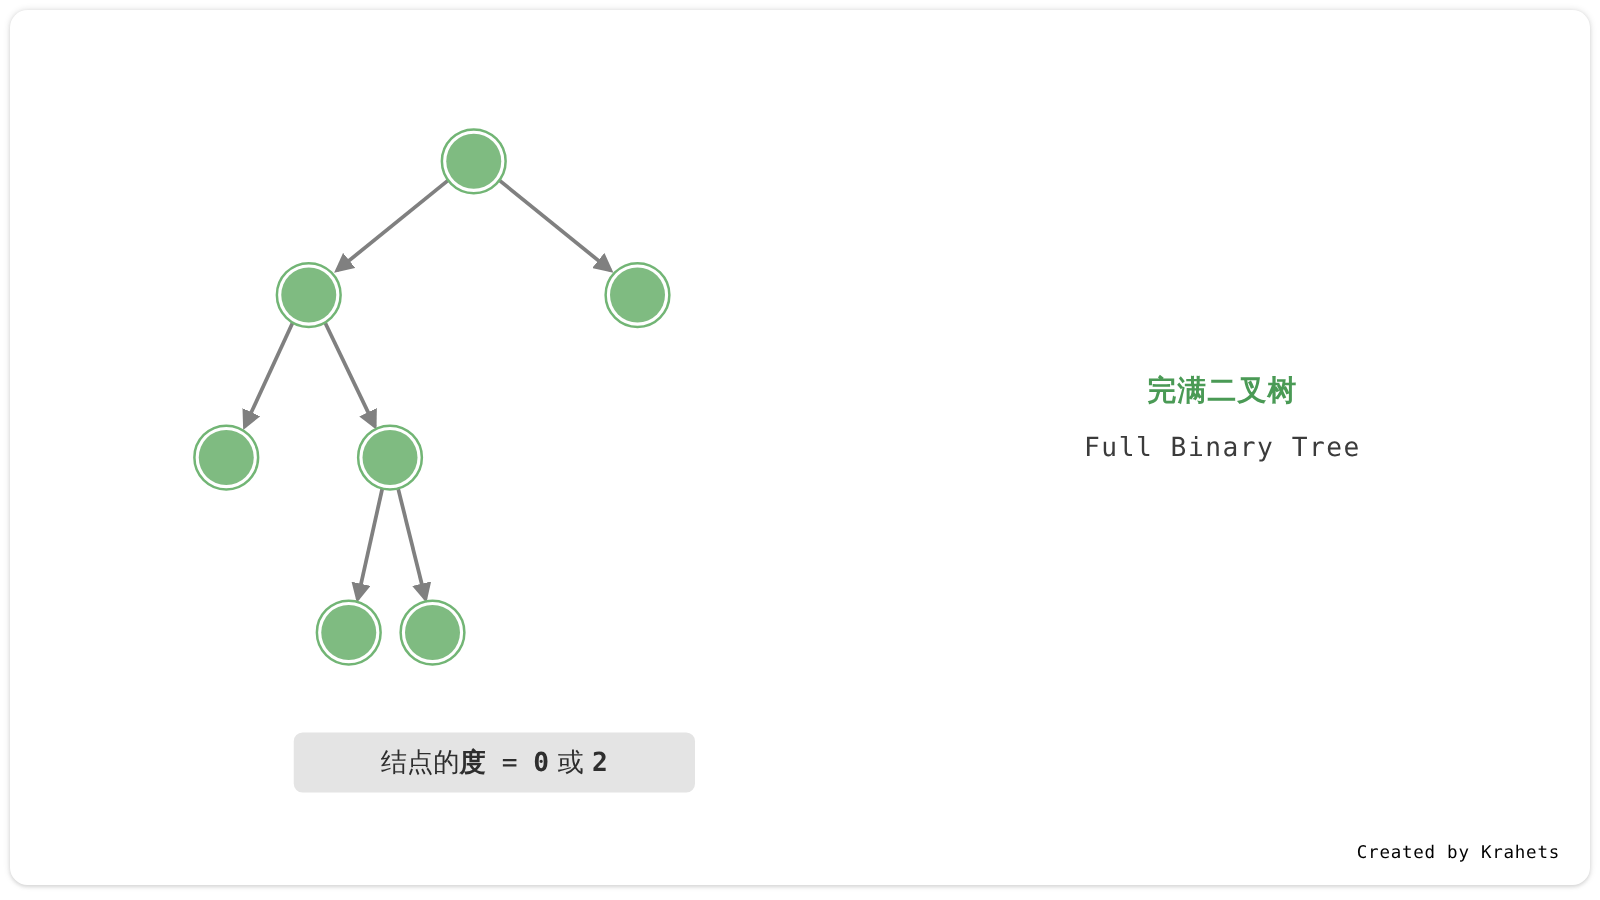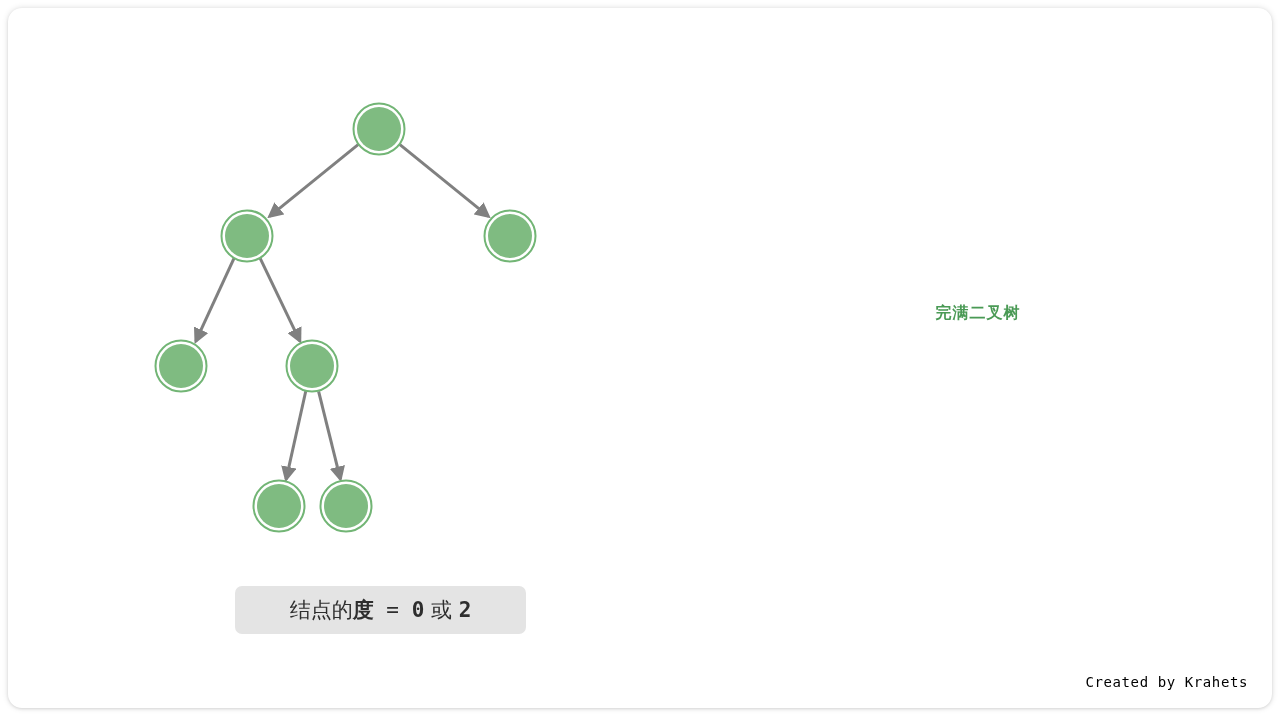--- a/index.html
+++ b/index.html
@@ -40,21 +40,21 @@
   #label-block {
     position: absolute;
     left: 760px;
     top: 290px;
     width: 420px;
     text-align: center;
     pointer-events: none;
   }
   #title-cn {
     font-family: "DejaVu Sans", "Liberation Sans", sans-serif;
-    font-size: 16px;
+    font-size: 23px;
     font-weight: bold;
     color: #4a9a55;
     letter-spacing: 1px;
     line-height: 30px;
     margin: 0;
   }
   #title-en {
     font-family: "DejaVu Sans Mono", "Liberation Mono", monospace;
     font-size: 21px;
     font-weight: normal;
@@ -62,21 +62,21 @@
     letter-spacing: 1.2px;
     line-height: 28px;
     margin: 16px 0 0 0;
   }
 
   
   #caption-box {
     position: absolute;
     left: 227px;
     top: 578px;
-    width: 291px;
+    width: 321px;
     height: 48px;
     background: #e4e4e4;
     border-radius: 7px;
     display: flex;
     align-items: center;
     justify-content: center;
     gap: 0px;
   }
   .cap-seg {
     font-family: "DejaVu Sans", "Liberation Sans", sans-serif;
@@ -151,20 +151,21 @@
       </g>
       <g>
         <circle cx="338" cy="498" r="25.5" fill="none" stroke="#72b575" stroke-width="2"></circle>
         <circle cx="338" cy="498" r="22" fill="#7fbb81" stroke="none"></circle>
       </g>
     </g>
   </svg>
 
   <div id="label-block">
     <div id="title-cn">完满二叉树</div>
+    <div id="title-en">Full Binary Tree</div>
   </div>
 
   <div id="caption-box">
     <span class="cap-seg">结点的</span>
       <span class="cap-seg bold">度</span>
       <span class="cap-seg mono"> = </span>
       <span class="cap-seg mono bold">0</span>
       <span class="cap-seg"> 或 </span>
       <span class="cap-seg mono bold">2</span>
   </div>

